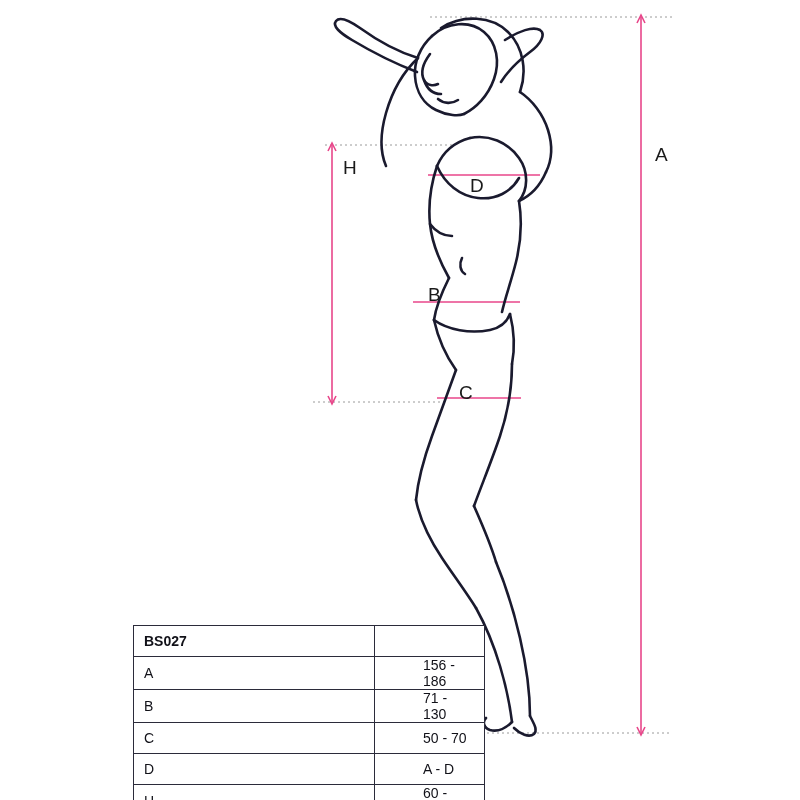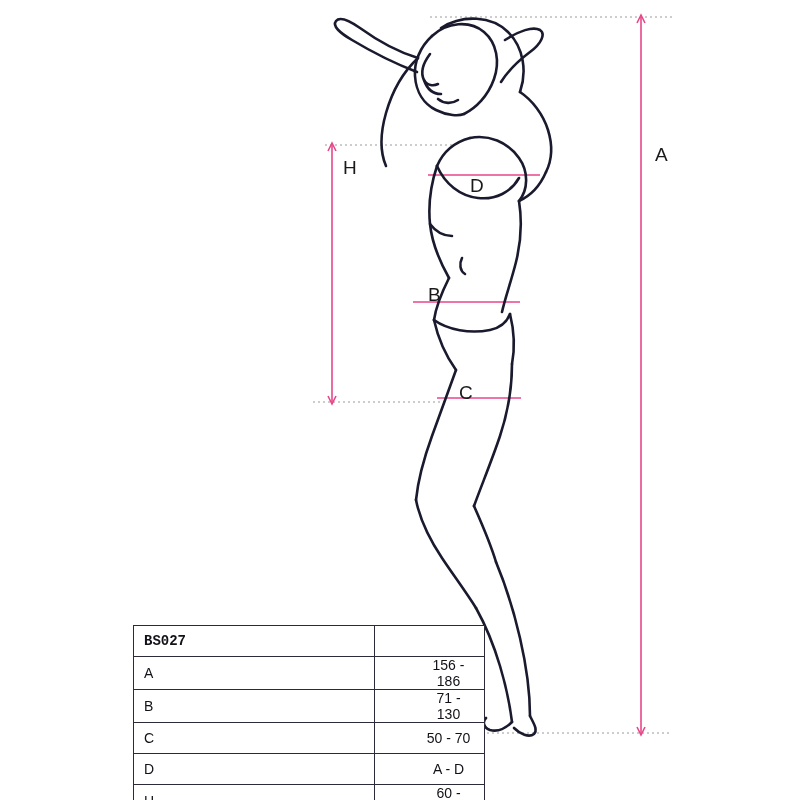--- a/index.html
+++ b/index.html
@@ -45,28 +45,27 @@
     height: 30px;
     font-size: 14px;
     color: #111118;
     padding: 0 10px;
     font-family: "Liberation Sans", sans-serif;
   }
   #size-table td.code-cell {
     width: 220px;
     text-align: left;
     font-weight: bold;
-    font-family: Liberation Mono, monospace;
   }
   #size-table td.label-cell {
     width: 220px;
     text-align: left;
   }
   #size-table td.value-cell {
-    text-align: center;
+    text-align: left;
     padding-left: 48px;
   }
 </style>
 </head>
 <body>
 
 <div id="root">
 
   <div id="figure-layer">
     <svg width="800" height="800" viewBox="0 0 800 800" xmlns="http://www.w3.org/2000/svg">

